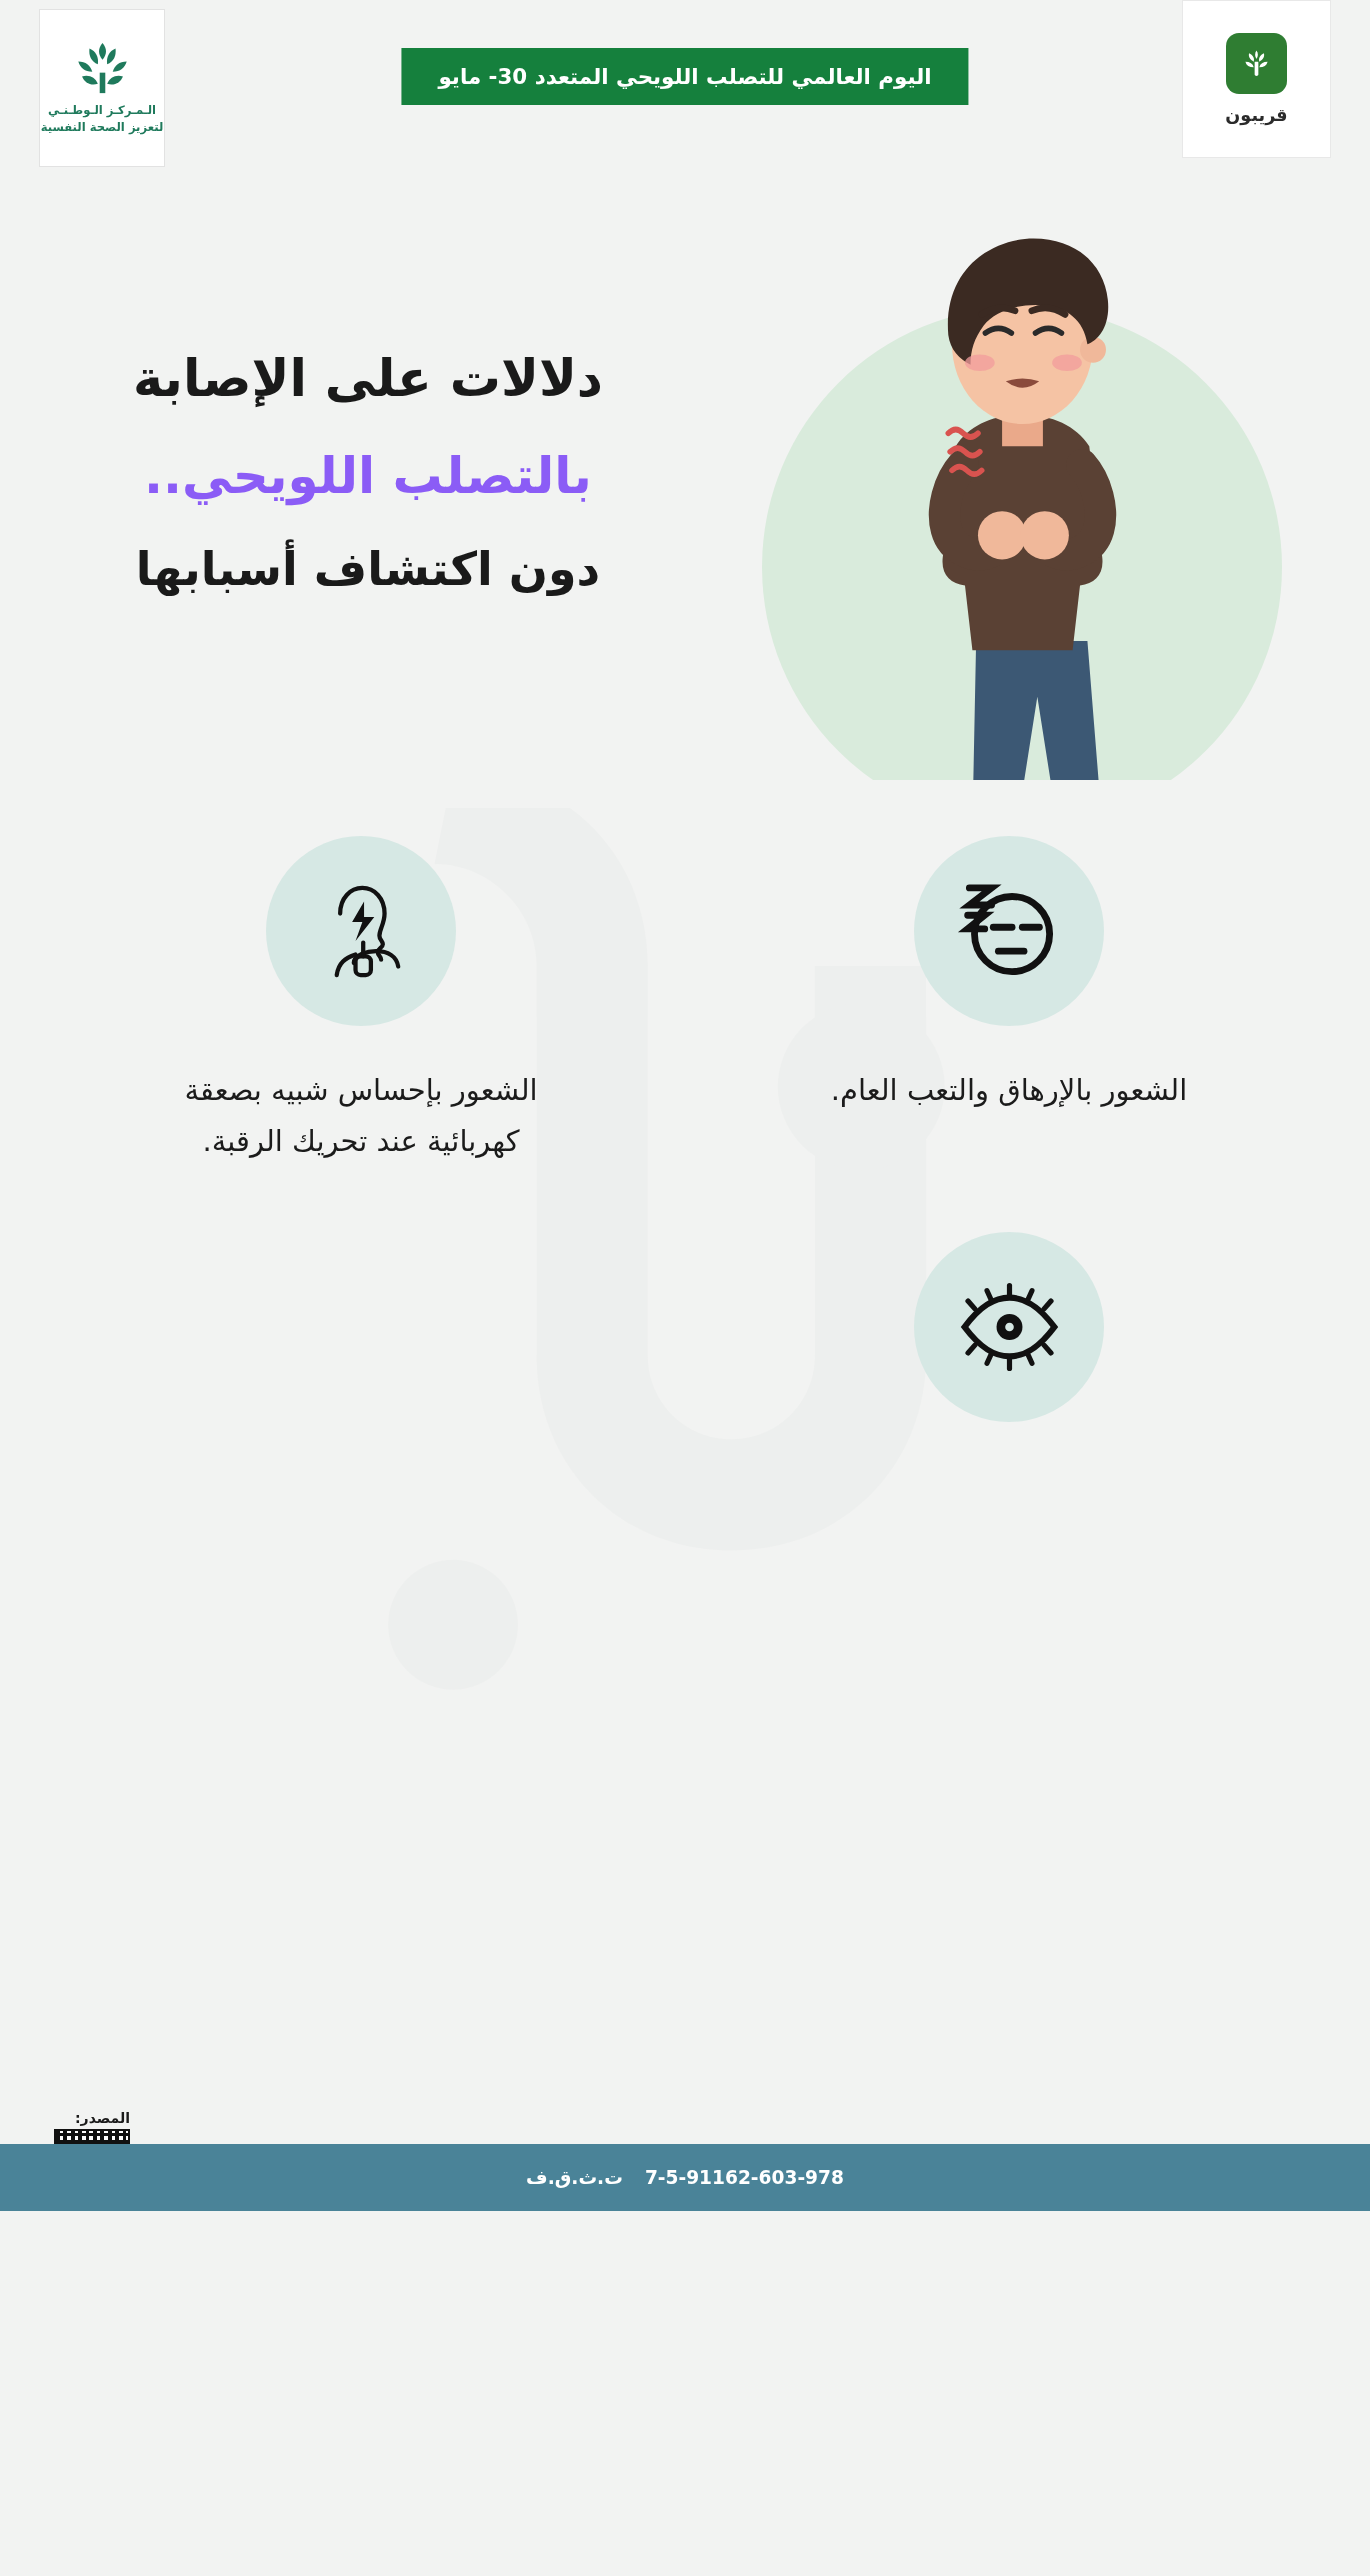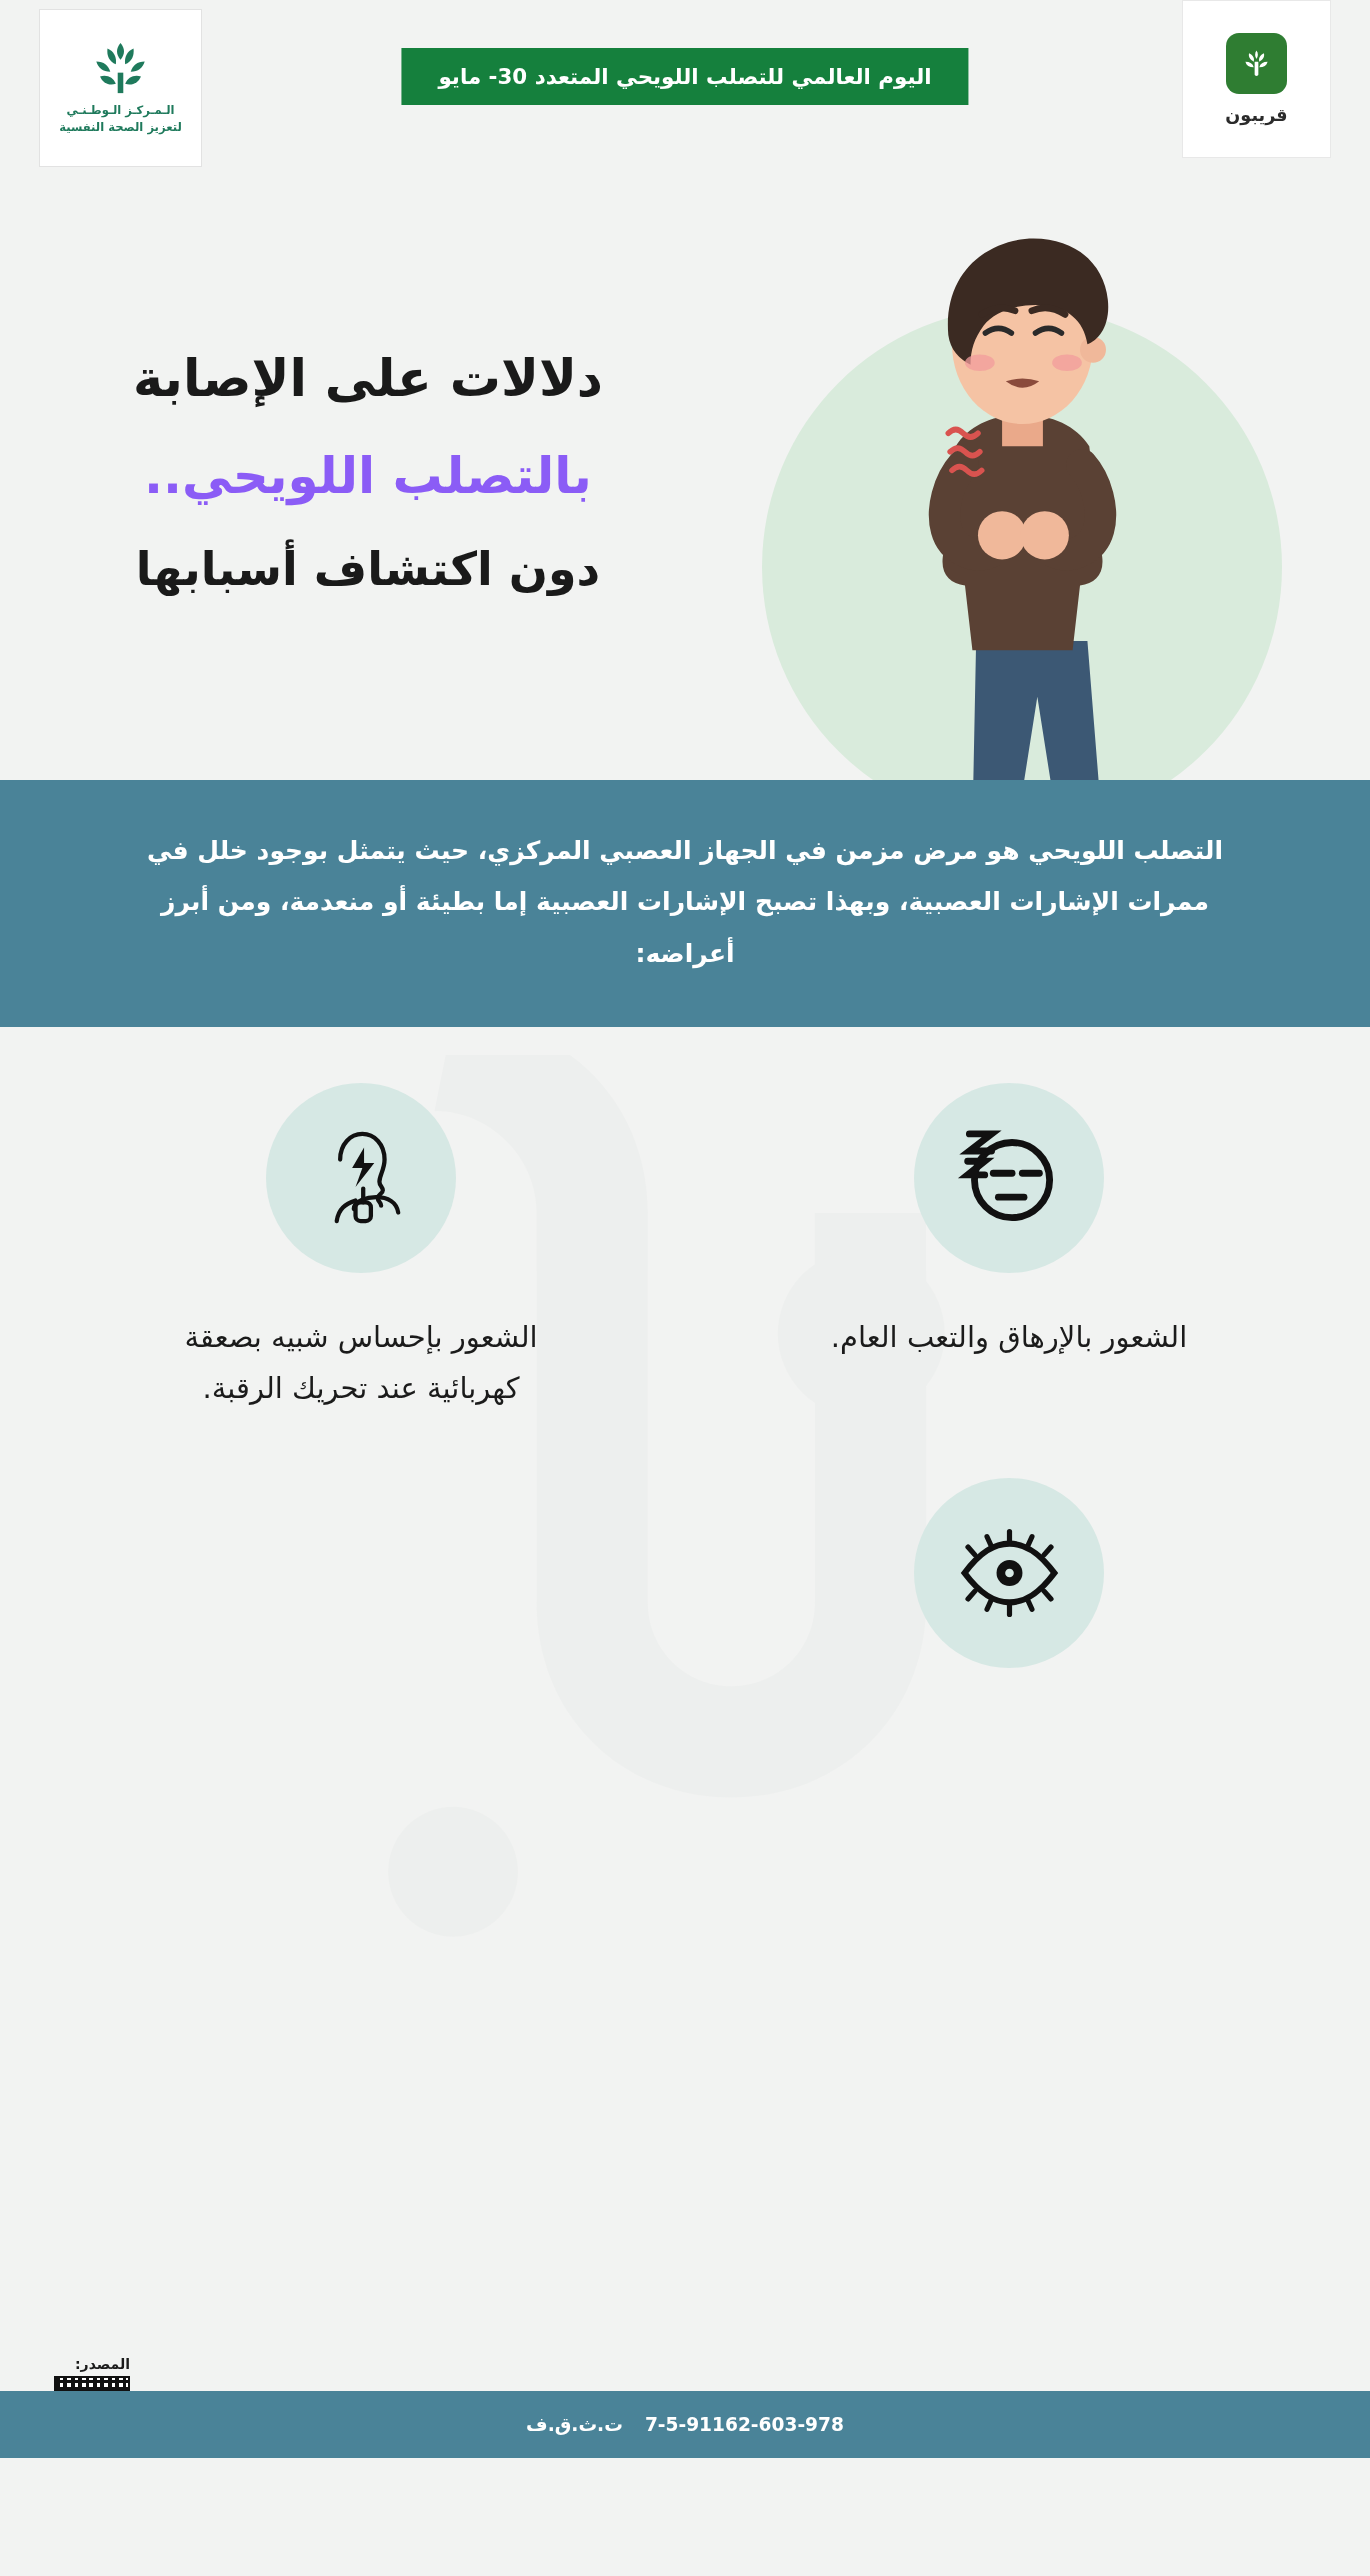--- a/index.html
+++ b/index.html
@@ -20,21 +20,21 @@
   
   .header {
     position: relative;
     height: 186px;
     background: #f2f3f2;
   }
   .logo-left {
     position: absolute;
     top: 9.3px;
     left: 39px;
-    width: 163px;
+    width: 126px;
     height: 158px;
     background: #ffffff;
     border: 0.9px solid #e2e2e2;
     display: flex;
     flex-direction: column;
     align-items: center;
     justify-content: center;
     gap: 7.4px;
   }
   .logo-left .mark {
@@ -346,21 +346,20 @@
       </svg>
     </div>
 
     <div class="hero-title">
       <span class="l1">دلالات على الإصابة</span>
       <span class="l2">بالتصلب اللويحي..</span>
       <span class="l3">دون اكتشاف أسبابها</span>
     </div>
   </div>
 
-  <div class="intro">التصلب اللويحي هو مرض مزمن في الجهاز العصبي المركزي، حيث يتمثل بوجود خلل في ممرات الإشارات العصبية، وبهذا تصبح الإشارات العصبية إما بطيئة أو منعدمة، ومن أبرز أعراضه:</div>
 
   <div class="grid-wrap">
 
     <svg class="watermark" viewBox="0 0 900 1200" aria-hidden="true">
       <g fill="#eaeceb">
         <path d="M180 60 c60 0 110 50 110 110 v420 c0 120 90 210 210 210 c120 0 210 -90 210 -210 v-420 h-120 v420 c0 50 -40 90 -90 90 c-50 0 -90 -40 -90 -90 v-420 c0 -120 -90 -210 -210 -210z"></path>
         <circle cx="640" cy="300" r="90"></circle>
         <circle cx="200" cy="880" r="70"></circle>
       </g>
     </svg>

